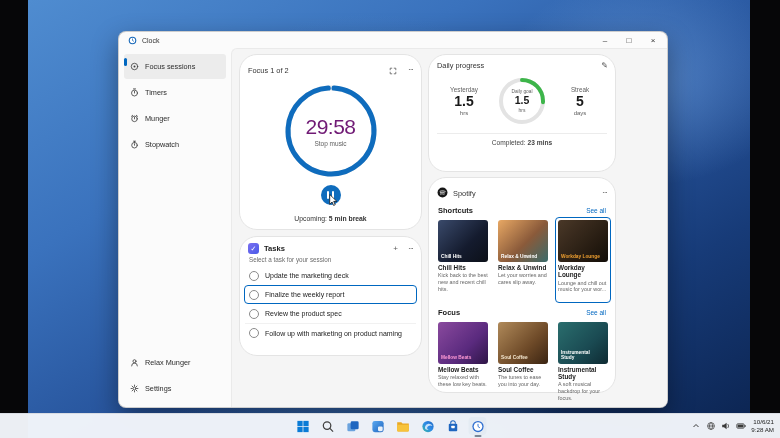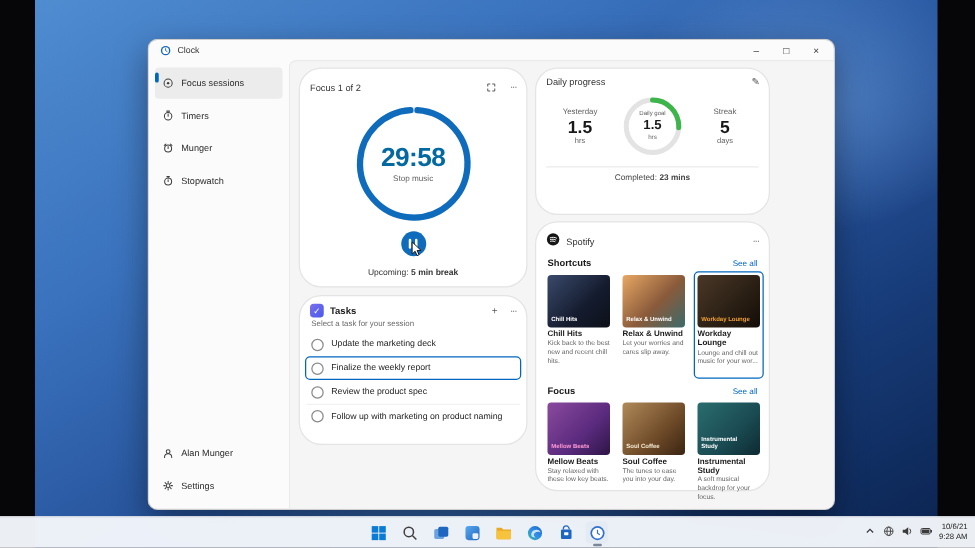--- a/index.html
+++ b/index.html
@@ -40,21 +40,21 @@
   .spotify-card{left:196px;top:128px;width:188px;height:216px;}
   
   .chead{display:flex;align-items:center;gap:5px;padding:6px 8px 2px;}
   .chead .htitle{font-size:7.4px;color:#333;flex:1;}
   .chead .htitle.bold{font-weight:700;font-size:7.6px;color:#1b1b1b;}
   .hicon-btn{font-size:8px;color:#5a5a5a;margin-left:6px;line-height:1;letter-spacing:-1px;}
   .hicon svg{width:8px;height:8px;stroke:#5a5a5a;fill:none;stroke-width:1;}
   
   .ring-wrap{position:relative;width:96px;height:96px;margin:2px auto 0;}
   .ring-text{position:absolute;inset:0;display:flex;flex-direction:column;align-items:center;justify-content:center;}
-  .time{font-size:21px;font-weight:700;color:#0369a1;letter-spacing:-.5px;}
+  .time{font-size:21px;font-weight:400;color:#701a75;letter-spacing:-.5px;}
   .stopmusic{font-size:6.5px;color:#5f5f5f;margin-top:1px;}
   .pause-row{display:flex;justify-content:center;margin-top:6px;position:relative;}
   .pause-btn{width:20px;height:20px;border-radius:50%;background:#0f6cbd;display:flex;align-items:center;justify-content:center;gap:2.5px;}
   .pause-btn i{width:2.5px;height:8px;background:#fff;border-radius:1px;}
   .cursor{position:absolute;left:calc(50% - 3px);top:8px;}
   .upcoming{position:absolute;bottom:7px;left:0;right:0;text-align:center;font-size:6.8px;color:#333;}
   .upcoming b{margin-left:2px;}
   
   .stats{display:flex;align-items:center;justify-content:space-between;padding:3px 15px 0;}
   .stat{text-align:center;width:40px;}
@@ -173,21 +173,21 @@
         <span>Stopwatch</span>
       </div>
       <div class="side-bottom">
         <div class="side-item">
           <span class="sicon">
               <svg viewBox="0 0 10 10">
                 <circle cx="5" cy="3.6" r="1.7"></circle>
                 <path d="M1.8 8.8 a3.2 3.2 0 0 1 6.4 0"></path>
               </svg>
             </span>
-          <span>Alan Munger</span>
+          <span>Relax Munger</span>
         </div>
         <div class="side-item">
           <span class="sicon">
               <svg viewBox="0 0 10 10">
                 <circle cx="5" cy="5" r="1.6"></circle>
                 <path d="M5 1.2 V2.4 M5 7.6 V8.8 M1.2 5 H2.4 M7.6 5 H8.8 M2.3 2.3 L3.2 3.2 M6.8 6.8 L7.7 7.7 M7.7 2.3 L6.8 3.2 M3.2 6.8 L2.3 7.7"></path>
               </svg>
             </span>
           <span>Settings</span>
         </div>

